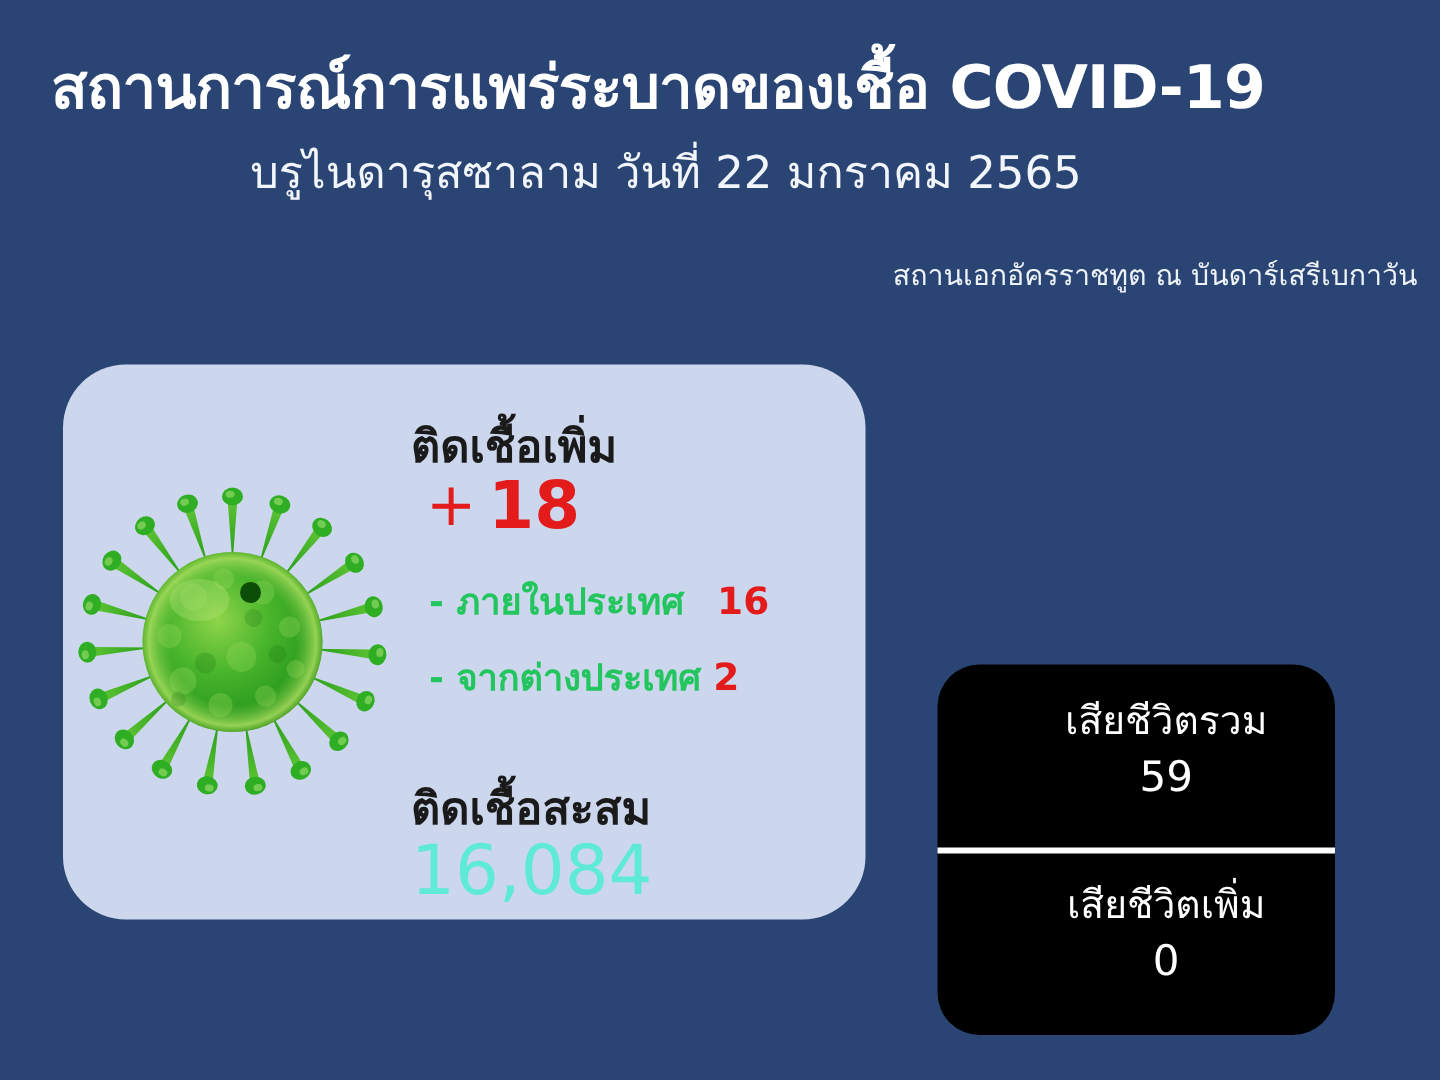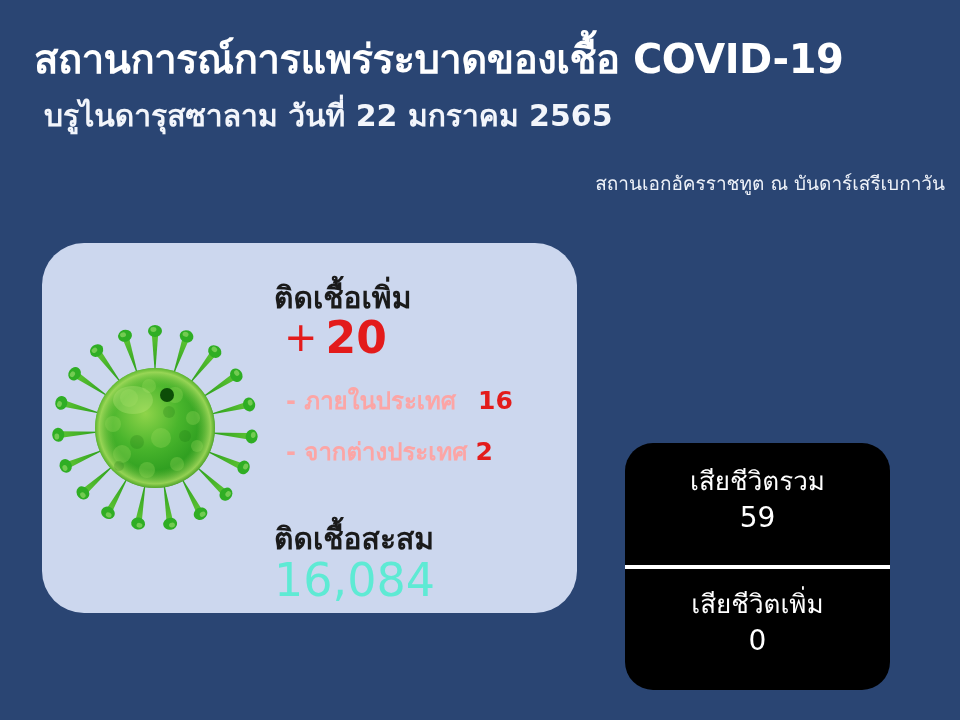--- a/index.html
+++ b/index.html
@@ -33,23 +33,24 @@
     line-height: 1.15;
     white-space: nowrap;
   }
   .hdr-subtitle {
     position: absolute;
     left: 44px;
     top: 98px;
     width: 800px;
     color: #f2f5fb;
     font-size: 30px;
-    font-weight: bold;
+    font-weight: normal;
     line-height: 1.2;
     white-space: nowrap;
+    text-align: center;
   }
   .hdr-org {
     position: absolute;
     right: 15px;
     top: 168px;
     color: #eef2f9;
     font-size: 19px;
     font-weight: normal;
     text-align: right;
     white-space: nowrap;
@@ -105,21 +106,21 @@
     font-weight: bold;
     margin-left: 8px;
   }
 
   .row-break {
     position: absolute;
     left: 286px;
     white-space: nowrap;
   }
   .row-break .rlabel {
-    color: #fca5a5;
+    color: #22c55e;
     font-size: 24px;
     font-weight: bold;
   }
   .row-break .rval {
     color: #e31b1b;
     font-size: 25px;
     font-weight: bold;
   }
   #row-local  { top: 381px; }
   #row-import { top: 432px; }
@@ -155,20 +156,21 @@
     height: 247px;
     background: #000000;
     border-radius: 28px;
     color: #ffffff;
     text-align: center;
   }
   .deaths-section {
     position: absolute;
     left: 0;
     width: 100%;
+    padding-left: 20px;
   }
   #deaths-total   { top: 22px; }
   #deaths-new     { top: 145px; }
   .deaths-label {
     font-size: 26px;
     font-weight: normal;
     line-height: 1.25;
     white-space: nowrap;
   }
   .deaths-value {
@@ -318,21 +320,21 @@
         <circle cx="12" cy="-33" r="7" fill="#0c4d07"></circle>
 
         <ellipse cx="-22" cy="-28" rx="20" ry="14" fill="#c5ea86" opacity="0.30"></ellipse>
       </g>
     </svg>
   </div>
 
   <div class="lbl-new">ติดเชื้อเพิ่ม</div>
 
   <div class="val-new">
-    <span class="plus">+</span><span class="num">20</span>
+    <span class="plus">+</span><span class="num">18</span>
   </div>
 
   <div class="row-break" id="row-local">
     <span class="rlabel">- ภายในประเทศ</span><span class="rval">16</span>
   </div>
 
   <div class="row-break" id="row-import">
     <span class="rlabel">- จากต่างประเทศ</span><span class="rval">2</span>
   </div>
 

